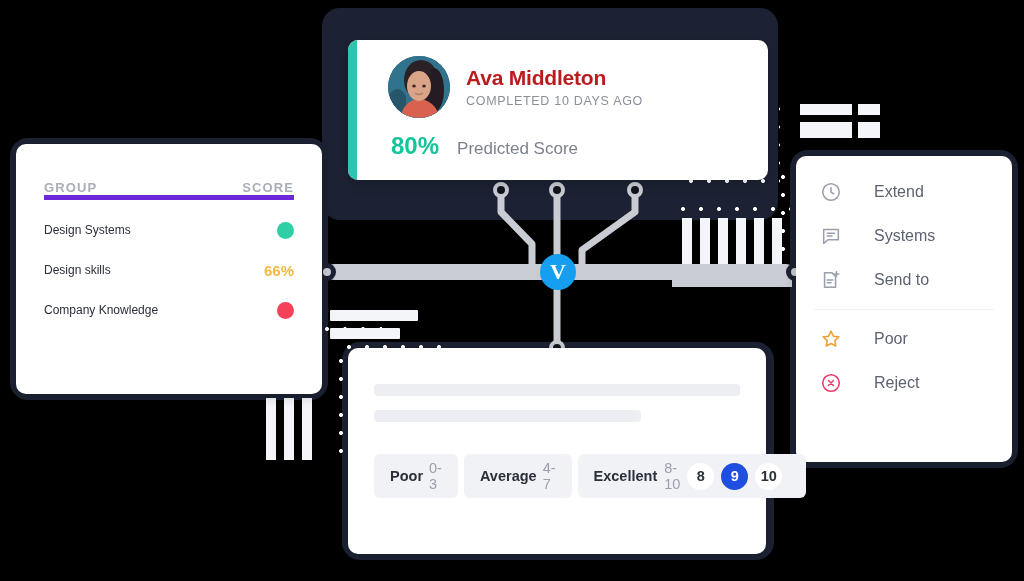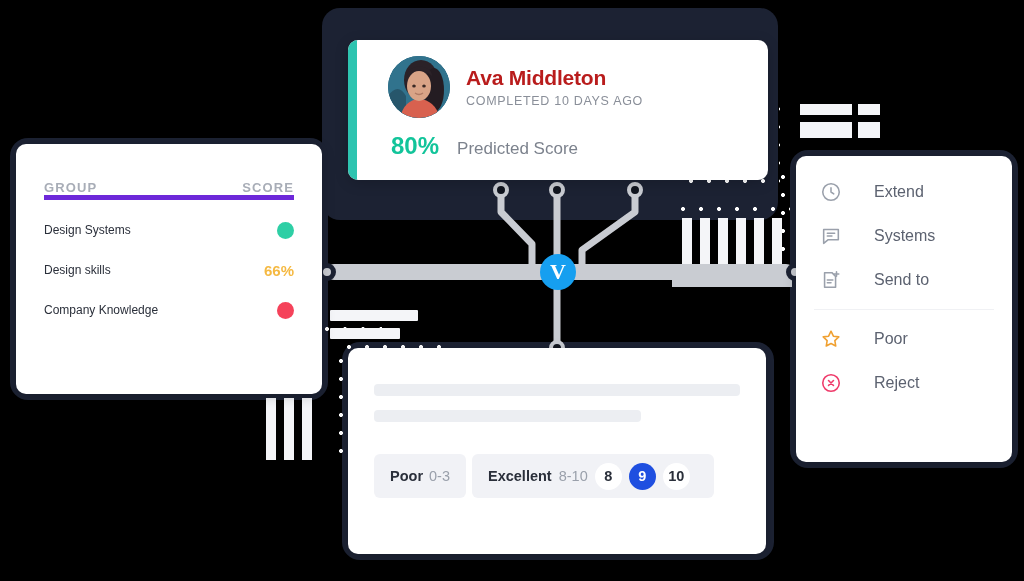--- a/index.html
+++ b/index.html
@@ -392,20 +392,24 @@
   </div>
 
   <div class="card" id="answer-card">
     <div class="skel s1"></div>
     <div class="skel s2"></div>
     <div class="rating-row">
       <div class="chip">
         <span class="lab">Poor</span>
         <span class="rng">0-3</span>
       </div>
+      <div class="chip">
+        <span class="lab">Average</span>
+        <span class="rng">4-7</span>
+      </div>
       <div class="chip excellent">
         <span class="lab">Excellent</span>
         <span class="rng">8-10</span>
         <span id="rating-numbers" style="display:flex;gap:7px;">
             <span class="num-circle">8</span>
             <span class="num-circle sel" style="background: rgb(31, 79, 224);">9</span>
             <span class="num-circle">10</span>
           </span>
       </div>
     </div>

